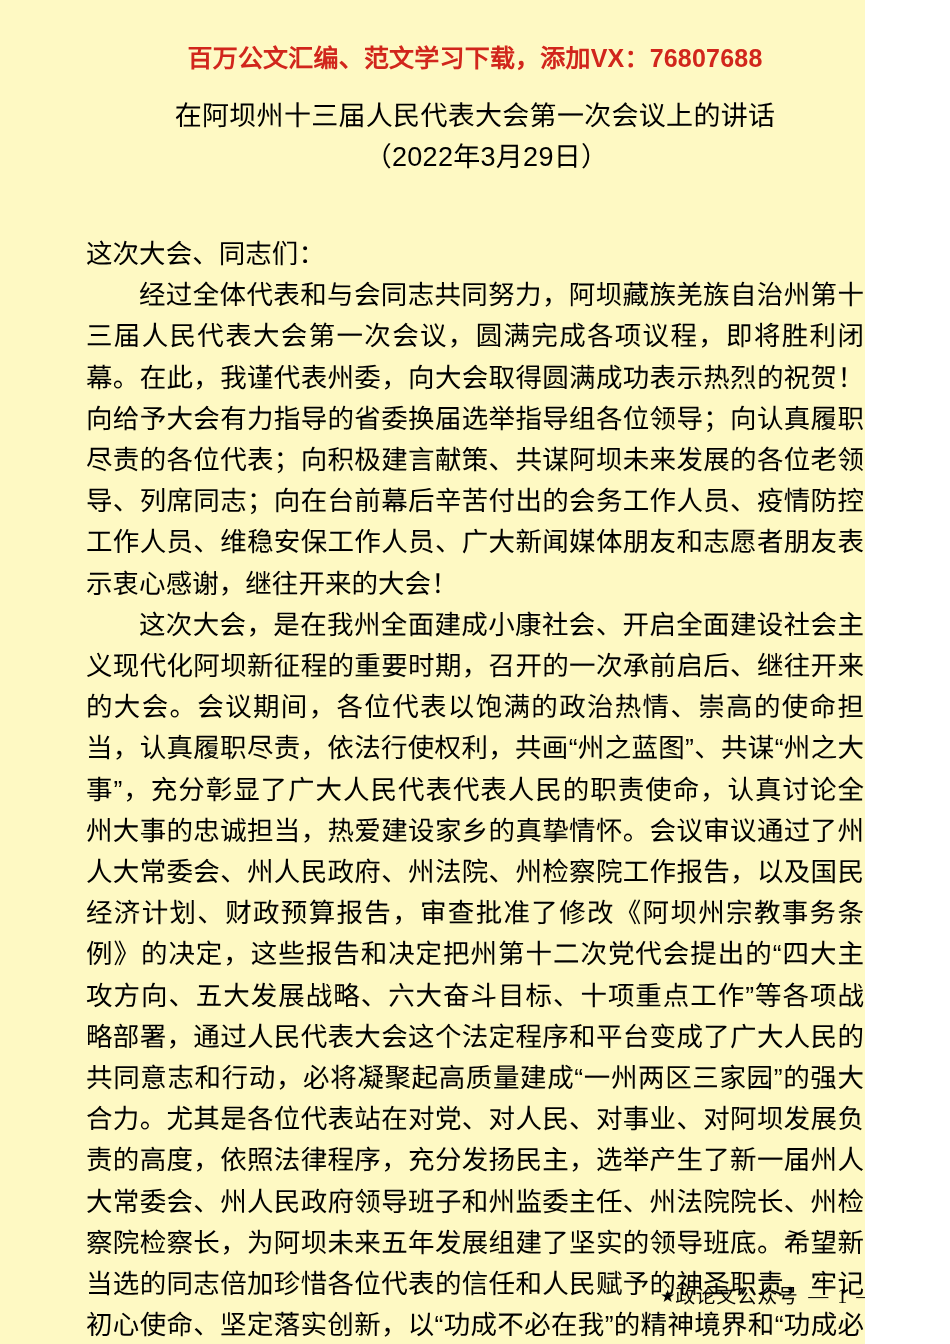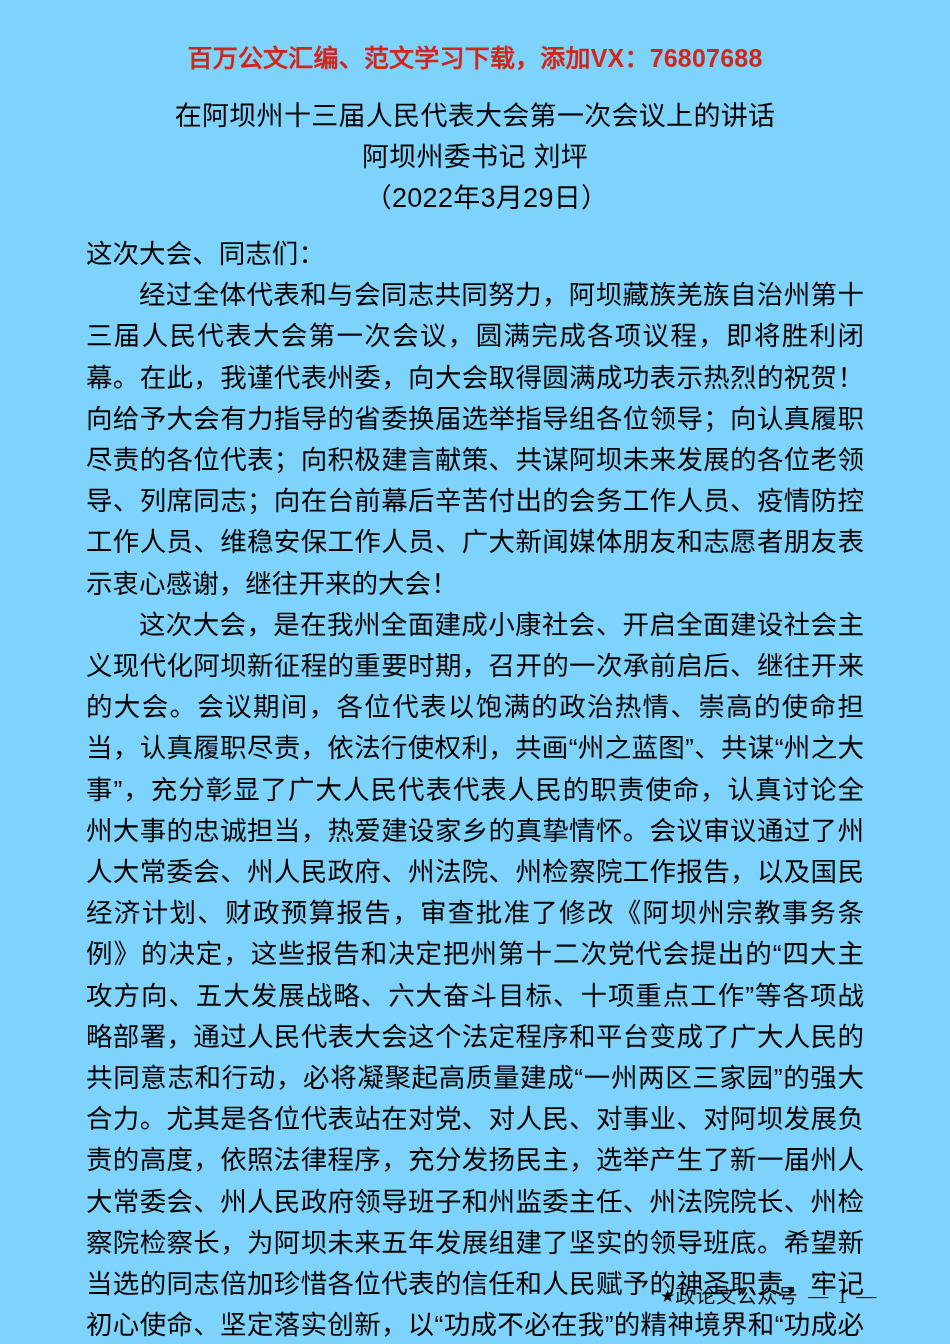--- a/index.html
+++ b/index.html
@@ -3,23 +3,23 @@
 <meta charset="utf-8">
 <title>document</title>
 <style>
   html, body {
     margin: 0;
     padding: 0;
     background: #ffffff;
   }
   .page {
     position: relative;
-    width: 950px;
+    width: 865px;
     height: 1344px;
-    background: #7dd3fc;
+    background: #fef9c3;
     overflow: hidden;
     font-family: "Liberation Sans", "DejaVu Sans", sans-serif;
     color: #000000;
     box-sizing: border-box;
   }
 
   
   .promo-banner {
     position: absolute;
     top: 41px;
@@ -119,21 +119,20 @@
 </style>
 </head>
 <body>
 
 <div class="page">
 
   <div class="promo-banner">百万公文汇编、范文学习下载，添加VX：76807688</div>
 
   <div class="title-block">
     <div class="doc-title">在阿坝州十三届人民代表大会第一次会议上的讲话</div>
-    <div class="doc-byline">阿坝州委书记 刘坪</div>
     <div class="doc-date">（2022年3月29日）</div>
   </div>
 
   <div class="body-block">
     <p class="para salutation">这次大会、同志们：</p>
     <p class="para indent">经过全体代表和与会同志共同努力，阿坝藏族羌族自治州第十三届人民代表大会第一次会议，圆满完成各项议程，即将胜利闭幕。在此，我谨代表州委，向大会取得圆满成功表示热烈的祝贺！向给予大会有力指导的省委换届选举指导组各位领导；向认真履职尽责的各位代表；向积极建言献策、共谋阿坝未来发展的各位老领导、列席同志；向在台前幕后辛苦付出的会务工作人员、疫情防控工作人员、维稳安保工作人员、广大新闻媒体朋友和志愿者朋友表示衷心感谢，继往开来的大会！</p>
     <p class="para indent">这次大会，是在我州全面建成小康社会、开启全面建设社会主义现代化阿坝新征程的重要时期，召开的一次承前启后、继往开来的大会。会议期间，各位代表以饱满的政治热情、崇高的使命担当，认真履职尽责，依法行使权利，共画“州之蓝图”、共谋“州之大事”，充分彰显了广大人民代表代表人民的职责使命，认真讨论全州大事的忠诚担当，热爱建设家乡的真挚情怀。会议审议通过了州人大常委会、州人民政府、州法院、州检察院工作报告，以及国民经济计划、财政预算报告，审查批准了修改《阿坝州宗教事务条例》的决定，这些报告和决定把州第十二次党代会提出的“四大主攻方向、五大发展战略、六大奋斗目标、十项重点工作”等各项战略部署，通过人民代表大会这个法定程序和平台变成了广大人民的共同意志和行动，必将凝聚起高质量建成“一州两区三家园”的强大合力。尤其是各位代表站在对党、对人民、对事业、对阿坝发展负责的高度，依照法律程序，充分发扬民主，选举产生了新一届州人大常委会、州人民政府领导班子和州监委主任、州法院院长、州检察院检察长，为阿坝未来五年发展组建了坚实的领导班底。希望新当选的同志倍加珍惜各位代表的信任和人民赋予的神圣职责，牢记初心使命、坚定落实创新，以“功成不必在我”的精神境界和“功成必定有我”的历史担当，扎扎实实做好每一项工作，努力创造经得起实践、人民、历史检验的业绩，不辜负党中央、省委和州委的信任，不辜负全州各族人民的期望。</p>
 
   </div>
 

